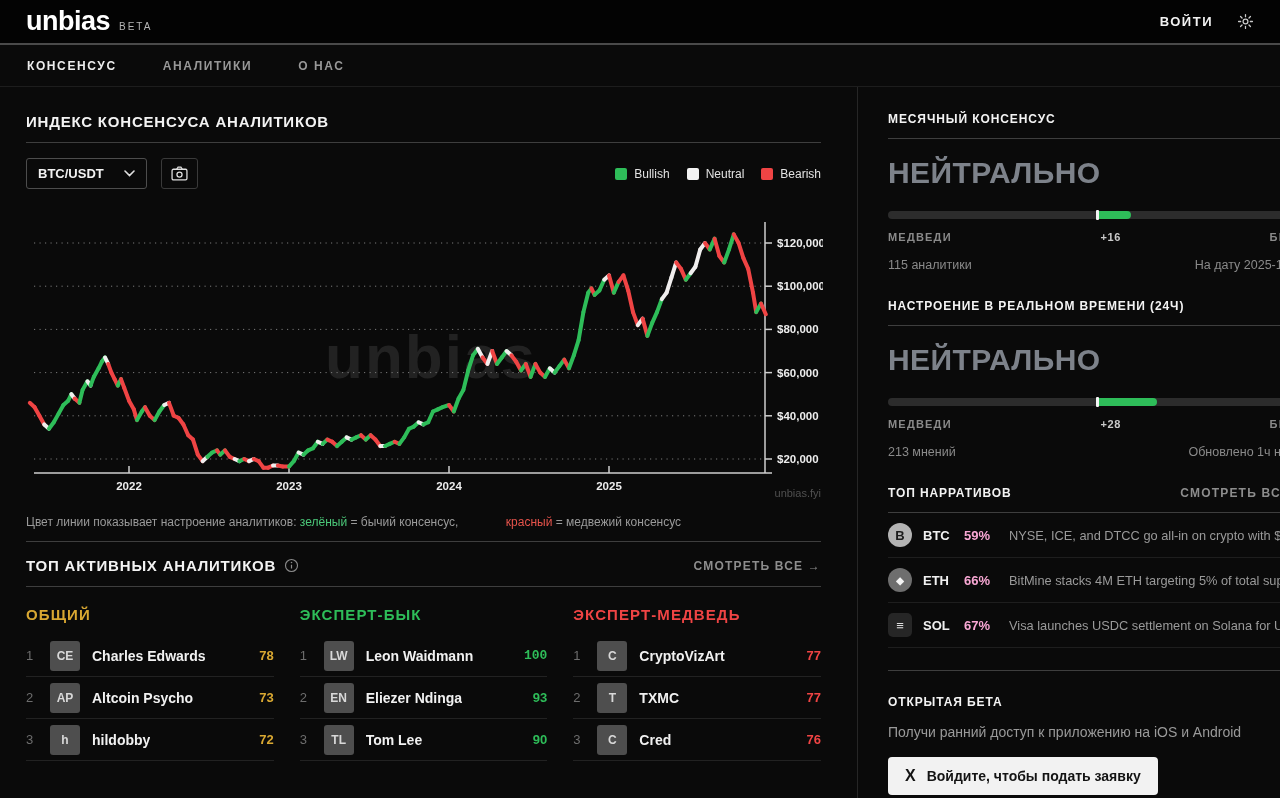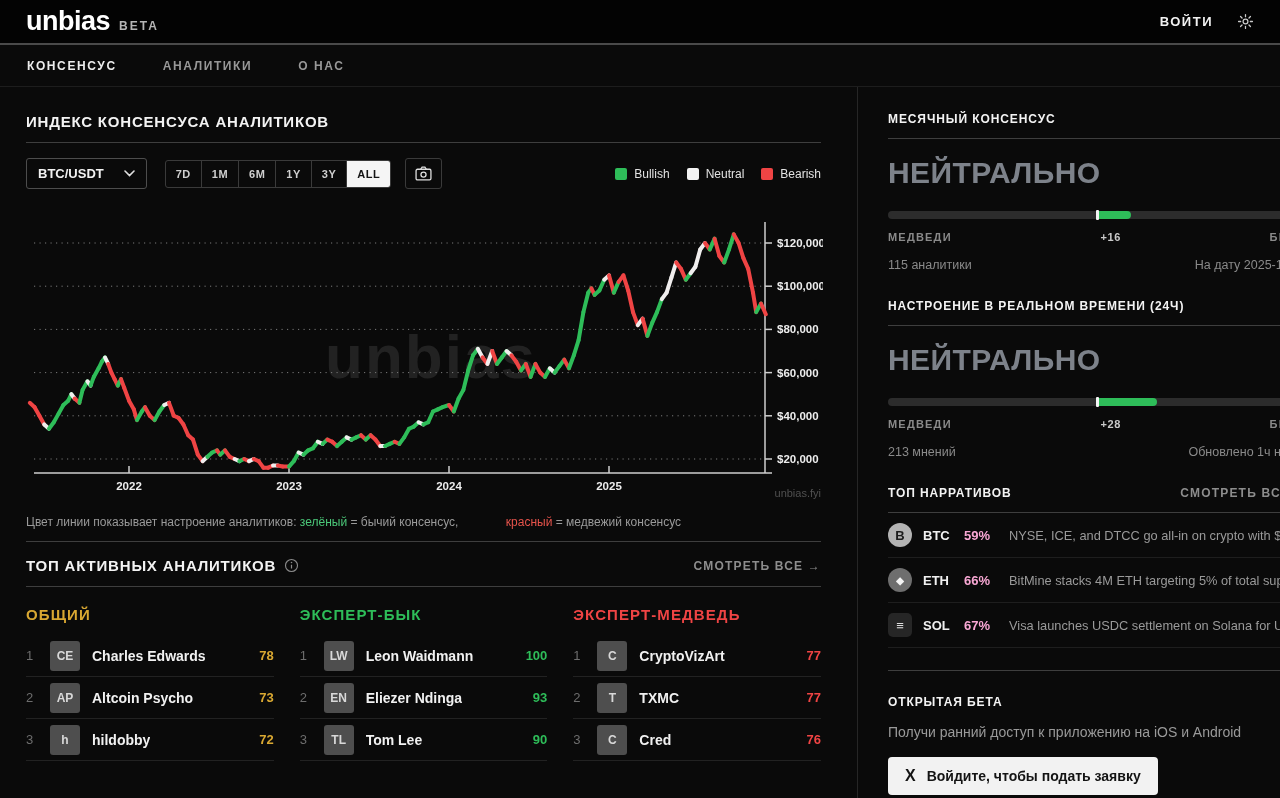--- a/index.html
+++ b/index.html
@@ -3,21 +3,21 @@
 <meta charset="utf-8">
 <style>
   html,body{margin:0;padding:0;background:#0a0a0a;width:1280px;height:798px;overflow:hidden;
     font-family:"Liberation Sans",sans-serif;color:#e8e8e8;-webkit-font-smoothing:antialiased;}
   .page{width:1280px;height:798px;display:flex;flex-direction:column;background:#0a0a0a;}
   
   header{height:43px;flex:0 0 auto;background:#030303;display:flex;align-items:center;
     justify-content:space-between;padding:0 26px;border-bottom:2px solid #4a4a4a;}
   .logo-wrap{display:flex;align-items:baseline;}
   .logo{font-size:27px;font-weight:800;color:#ffffff;letter-spacing:-0.5px;}
-  .beta{font-size:12px;color:#b5b5b5;letter-spacing:2px;margin-left:9px;font-weight:700;}
+  .beta{font-size:10px;color:#b5b5b5;letter-spacing:2px;margin-left:9px;font-weight:400;}
   .header-right{display:flex;align-items:center;gap:24px;}
   .login{font-size:13px;font-weight:700;letter-spacing:1.5px;color:#f2f2f2;cursor:pointer;}
   .gear{display:flex;align-items:center;cursor:pointer;}
   
   nav{height:41px;flex:0 0 auto;display:flex;align-items:center;gap:46px;padding:0 27px;
     border-bottom:1px solid #1d1d1d;background:#0a0a0a;}
   .nav-item{font-size:12px;letter-spacing:1.6px;color:#989898;font-weight:600;cursor:pointer;}
   .nav-item.active{color:#ececec;}
   
   .content{flex:1;display:flex;min-height:0;}
@@ -118,28 +118,20 @@
       <div class="sec-title">ИНДЕКС КОНСЕНСУСА АНАЛИТИКОВ</div>
       <hr>
 
       <div class="controls">
         <div class="pair-select">
           <span>BTC/USDT</span>
           <svg width="11" height="7" viewBox="0 0 11 7">
             <path d="M1 1l4.5 4.5L10 1" stroke="#e0e0e0" stroke-width="1.6" fill="none" stroke-linecap="round"></path>
           </svg>
         </div>
-        <div class="tf-group" id="tf-group">
-            <span class="tf-btn">7D</span>
-            <span class="tf-btn">1M</span>
-            <span class="tf-btn">6M</span>
-            <span class="tf-btn">1Y</span>
-            <span class="tf-btn">3Y</span>
-            <span class="tf-btn active">ALL</span>
-          </div>
         <button class="cam-btn">
           <svg width="17" height="15" viewBox="0 0 24 21" fill="none" stroke="#e0e0e0" stroke-width="1.8">
             <rect x="1.5" y="4.5" width="21" height="15" rx="2"></rect>
             <path d="M8 4.5L10 1.5h4l2 3"></path>
             <circle cx="12" cy="12" r="3.6"></circle>
           </svg>
         </button>
         <div class="legend" id="chart-legend">
             <span class="legend-item">
               <span class="swatch" style="background: rgb(46, 189, 89);"></span>
@@ -389,21 +381,21 @@
               </div>
             </div>
           </div>
           <div>
             <div class="col-title" style="color: rgb(46, 189, 89);">ЭКСПЕРТ-БЫК</div>
             <div class="a-list">
               <div class="a-row">
                 <span class="rank">1</span>
                 <span class="avatar">LW</span>
                 <span class="a-name">Leon Waidmann</span>
-                <span class="a-score" style="color: rgb(46, 189, 89);">100</span>
+                <span class="a-score" style="color: rgb(46, 189, 89); font-family: Liberation Mono, monospace;">100</span>
               </div>
               <div class="a-row">
                 <span class="rank">2</span>
                 <span class="avatar">EN</span>
                 <span class="a-name">Eliezer Ndinga</span>
                 <span class="a-score" style="color: rgb(46, 189, 89);">93</span>
               </div>
               <div class="a-row">
                 <span class="rank">3</span>
                 <span class="avatar">TL</span>

